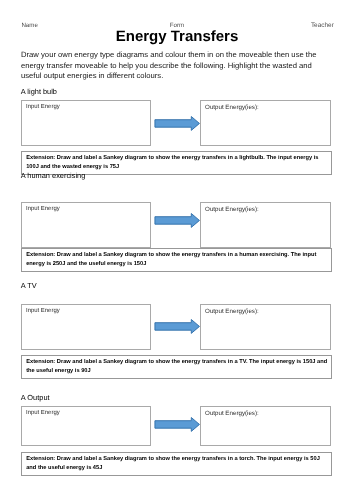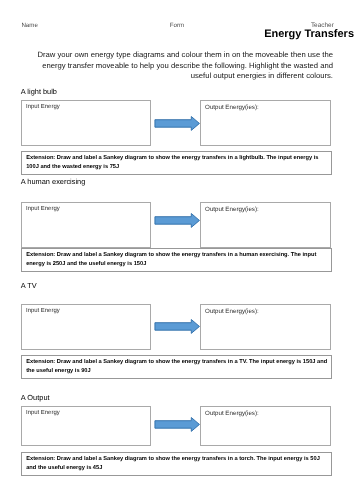--- a/index.html
+++ b/index.html
@@ -11,46 +11,46 @@
   .page{position:relative;width:354px;height:500px;background:#ffffff;
         transform:translateZ(0);will-change:transform;}
 
   
   .hdr span{position:absolute;top:21.7px;font-size:6.2px;color:#4d4d4d;white-space:nowrap;}
   .hdr .name{left:21.4px;}
   .hdr .form{left:169.8px;}
   .hdr .teacher{left:310.9px;font-size:6.45px;}
 
   
-  .title{position:absolute;top:27.6px;left:0;width:354px;text-align:right;
-         font-size:11px;font-weight:bold;color:#000000;}
+  .title{position:absolute;top:27.6px;left:0;width:354px;text-align:center;
+         font-size:15px;font-weight:bold;color:#000000;}
 
   
-  .intro{position:absolute;top:49.6px;left:21px;width:312px;text-align:right;
+  .intro{position:absolute;top:49.6px;left:21px;width:312px;text-align:left;
          font-size:7.68px;line-height:10.9px;color:#141414;}
 
   
   .sechead{position:absolute;left:20.8px;font-size:7.4px;font-weight:normal;color:#000000;
            white-space:nowrap;}
 
   .box{position:absolute;border:1px solid #a9a9a9;background:#ffffff;box-sizing:border-box;}
   .boxlabel{position:absolute;top:3.1px;left:4.0px;font-size:5.95px;color:#2b2b2b;
             white-space:nowrap;}
   .boxlabel.out{font-size:6.2px;left:3.9px;top:3.4px;}
 
   .arrow{position:absolute;left:154.2px;display:block;}
 
   .extbox{position:absolute;left:21px;width:311px;height:24px;
           border:1px solid #989898;box-sizing:border-box;background:#ffffff;}
   .exttext{position:absolute;top:1.6px;left:4.2px;right:3px;
            font-size:5.7px;font-weight:bold;line-height:8.9px;color:#000000;}
 
   
   .s1 .sechead{top:87.3px}  .s1 .box{top:100px;height:46px} .s1 .arrow{top:116.0px} .s1 .extbox{top:151px}
-  .s2 .sechead{top:177px} .s2 .box{top:202px;height:46px} .s2 .arrow{top:213.0px} .s2 .extbox{top:248px}
+  .s2 .sechead{top:171px} .s2 .box{top:202px;height:46px} .s2 .arrow{top:213.0px} .s2 .extbox{top:248px}
   .s3 .sechead{top:281px} .s3 .box{top:304px;height:46px} .s3 .arrow{top:319.3px} .s3 .extbox{top:355px}
   .s4 .sechead{top:393.0px} .s4 .box{top:406px;height:40px} .s4 .arrow{top:416.5px} .s4 .extbox{top:452px}
 
   .box.in{left:21px;width:130px;}
   .box.out{left:200.2px;width:130.6px;}
 </style>
 </head>
 <body>
 
 <div class="page">

